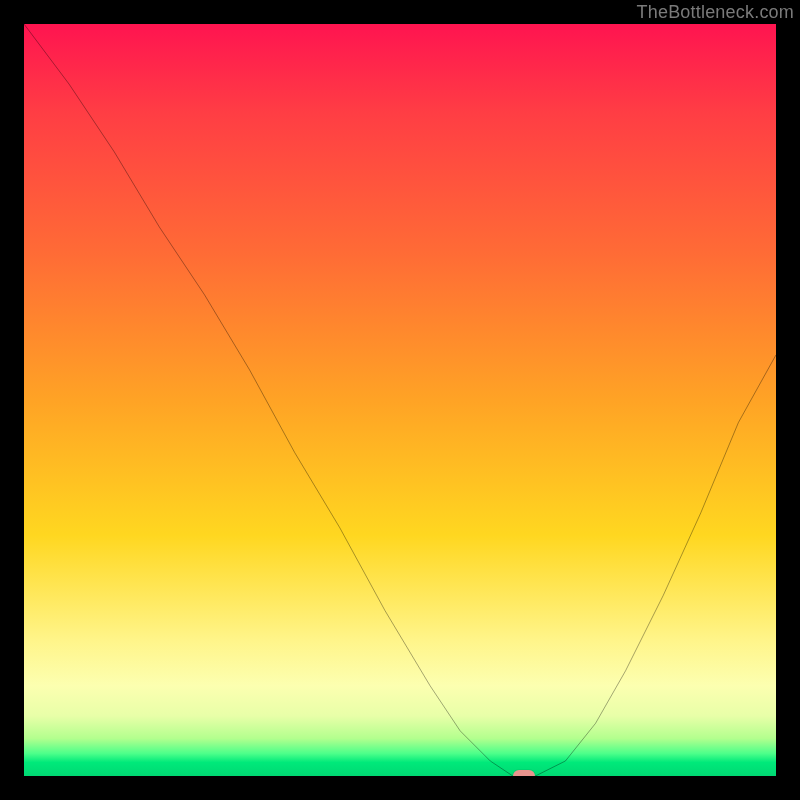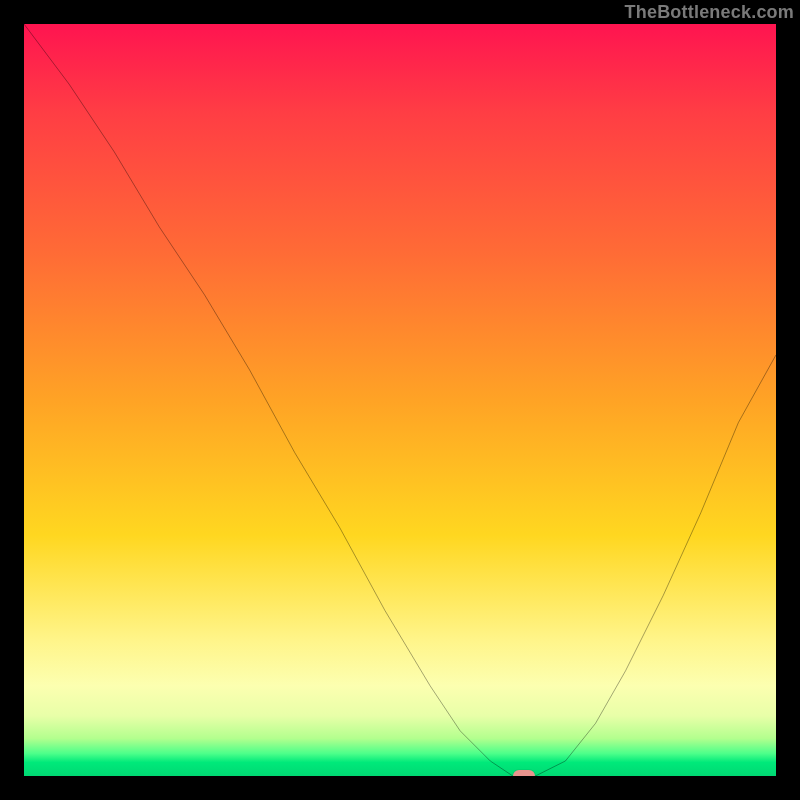--- a/index.html
+++ b/index.html
@@ -50,21 +50,21 @@
     inset: 0;
     width: 100%;
     height: 100%;
   }
   .watermark {
     position: absolute;
     top: 2px;
     right: 6px;
     font-family: Arial, Helvetica, sans-serif;
     font-size: 18px;
-    font-weight: 700;
+    font-weight: 400;
     color: #7a7a7a;
     letter-spacing: 0.2px;
     user-select: none;
   }
   .marker {
     position: absolute;
     width: 22px;
     height: 12px;
     border-radius: 6px;
     background: #e8948e;   

